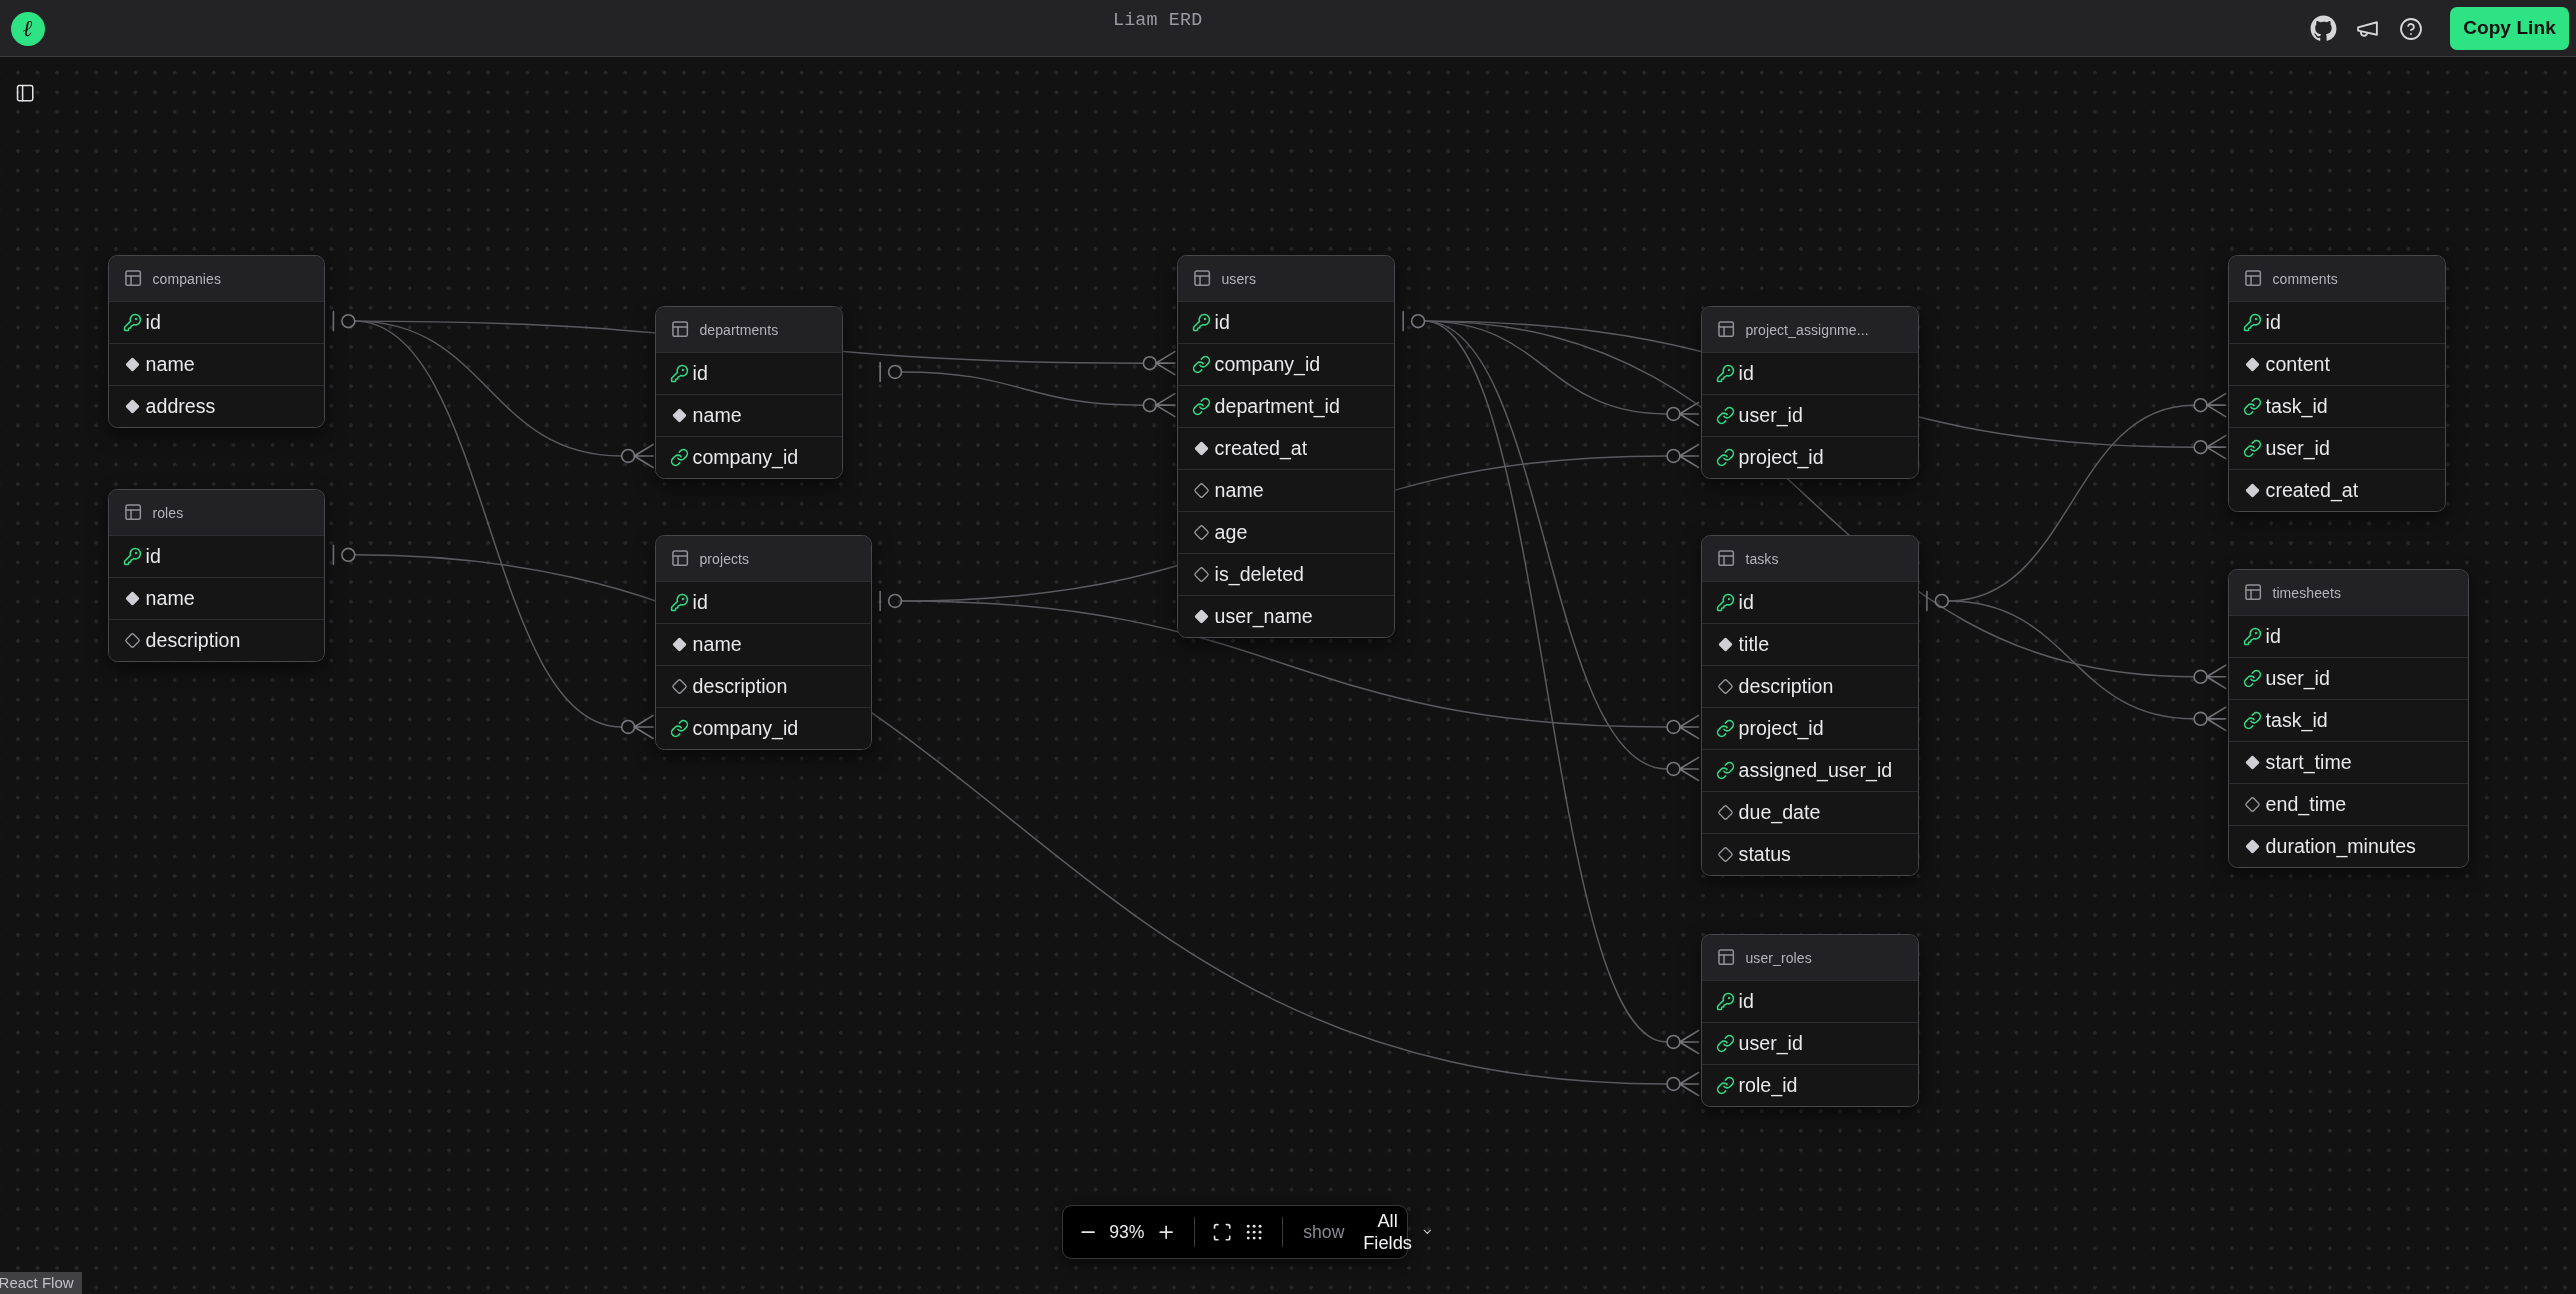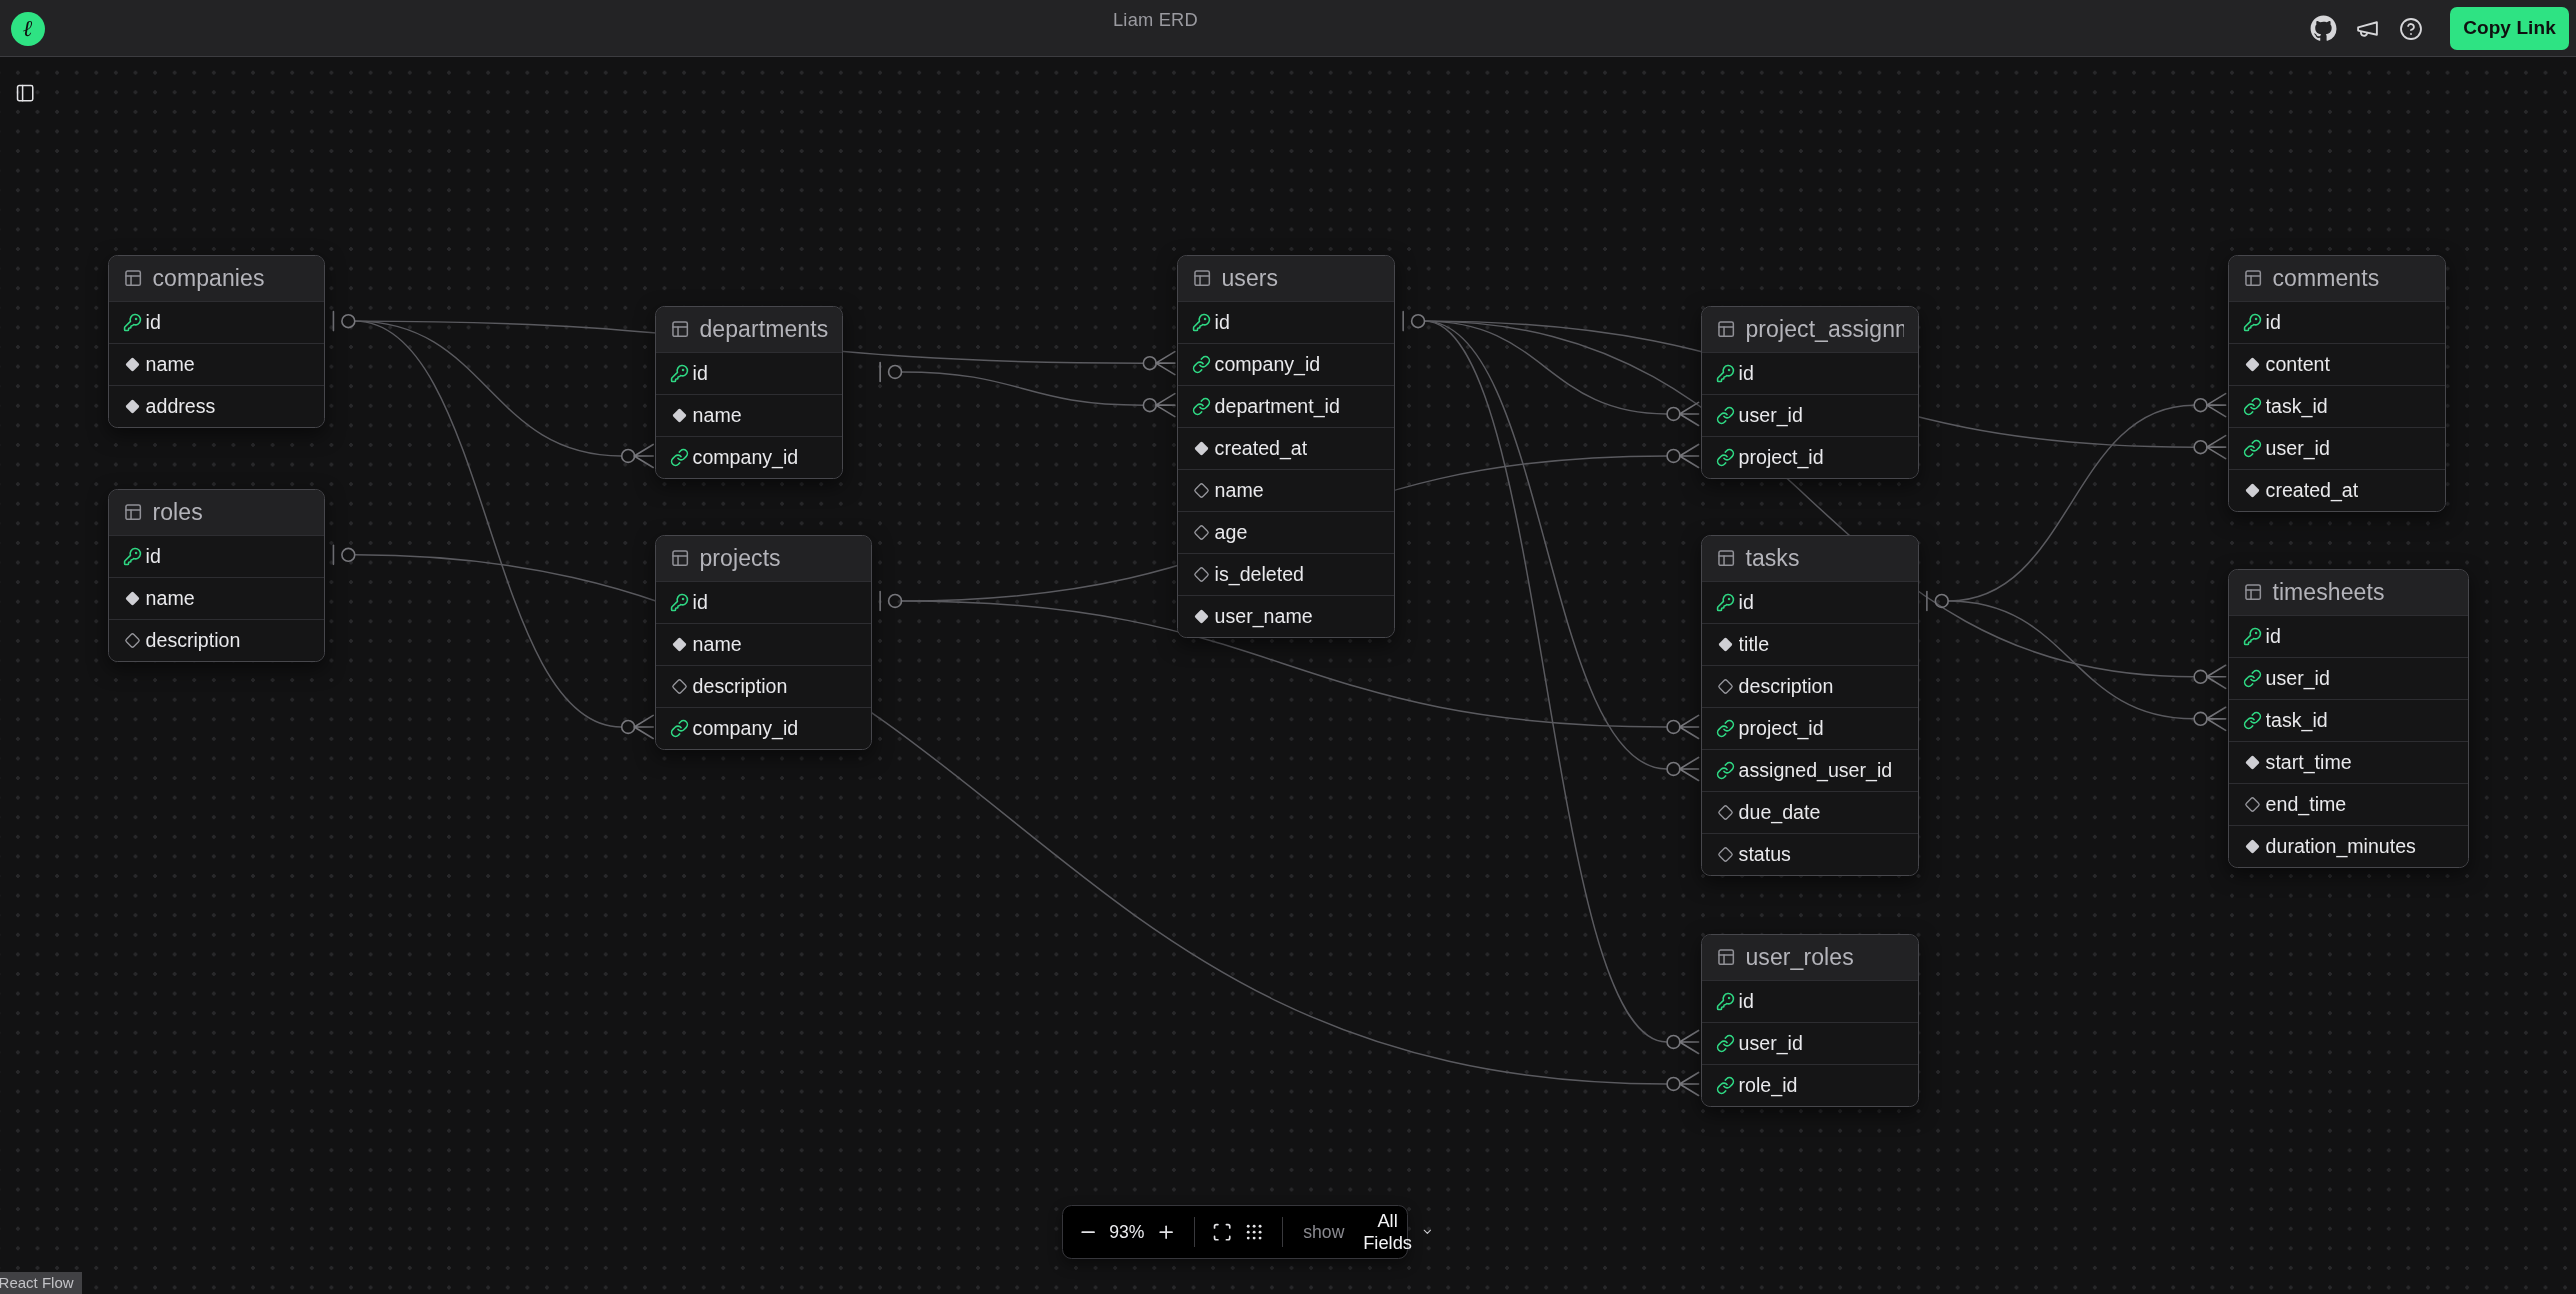--- a/index.html
+++ b/index.html
@@ -26,37 +26,37 @@
     background-size:19.6px 19.6px;background-position:8.1px 4.1px;}
   #edge-layer{position:absolute;left:0;top:0;z-index:1;pointer-events:none;}
   #nodes{position:absolute;left:0;top:0;z-index:2;}
 
   
   .tnode{position:absolute;border:1px solid var(--card-border);border-radius:9.5px;
     background:var(--card-bg);box-shadow:0 6.8px 19px rgba(0,0,0,.5);overflow:hidden;}
   .thead{height:45px;background:var(--card-head);display:flex;align-items:center;
     padding:0 13.6px;gap:9.5px;}
   .thead .ticon{width:20.3px;height:20.3px;flex:none;color:#909096;display:flex;}
-  .ttitle{font-size:23px;font-weight:500;color:var(--text-dim);white-space:nowrap;
+  .ttitle{font-size:14px;font-weight:500;color:var(--text-dim);white-space:nowrap;
     overflow:hidden;letter-spacing:0.1px;}
   .trow{height:42px;display:flex;align-items:center;gap:4px;padding:0 13.6px;
     border-top:1px solid var(--row-sep);background:var(--card-bg);}
   .ficon{width:19px;height:19px;flex:none;display:flex;}
   .fname{font-size:19.6px;color:var(--text-bright);white-space:nowrap;overflow:hidden;}
   .ficon svg,.thead svg{width:100%;height:100%;}
 
   
   #topbar{position:absolute;left:0;top:0;width:100%;height:57px;z-index:10;
     background:#232325;border-bottom:1.4px solid #3c3c40;}
   #logo{position:absolute;left:11px;top:11.5px;width:34px;height:34px;border-radius:50%;
     background:var(--accent);display:flex;align-items:center;justify-content:center;cursor:pointer;}
   #logo span{font-family:"DejaVu Serif",serif;font-style:italic;font-weight:700;
     font-size:23px;color:#101010;line-height:1;transform:translateY(-0.7px);}
   #apptitle{position:absolute;left:1113px;top:0;height:40px;display:flex;align-items:center;
-    font-size:18.3px;font-weight:500;color:var(--chrome-dim);letter-spacing:0.2px;}
+    font-size:18.3px;font-weight:500;color:var(--chrome-dim);letter-spacing:0.2px;font-family:Liberation Mono, monospace;}
   .tb-icon{position:absolute;top:0;height:57px;display:flex;align-items:center;
     justify-content:center;width:35px;color:#d6d6d9;cursor:pointer;}
   #gh-btn{left:2306px;} #mega-btn{left:2350px;} #help-btn{left:2393px;}
   .tb-icon svg{width:27px;height:27px;}
   #mega-btn svg{width:25px;height:25px;} #help-btn svg{width:24px;height:24px;}
   #copylink{position:absolute;left:2450px;top:6.8px;width:119px;height:43px;border:none;
     border-radius:7px;background:var(--accent);color:#101010;font-size:19px;font-weight:700;
     font-family:"Liberation Sans",sans-serif;cursor:pointer;letter-spacing:0.1px;}
 
   

